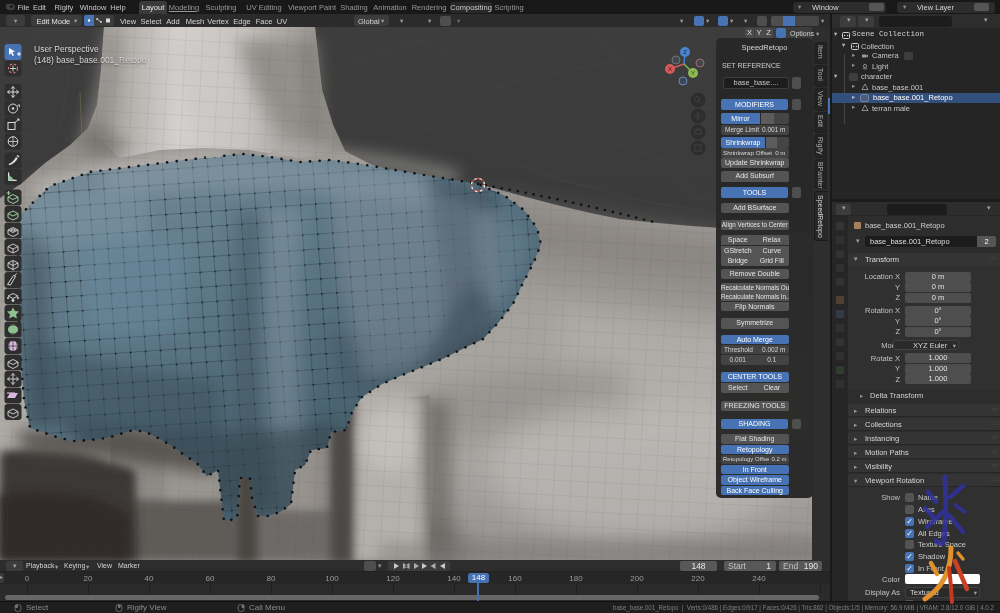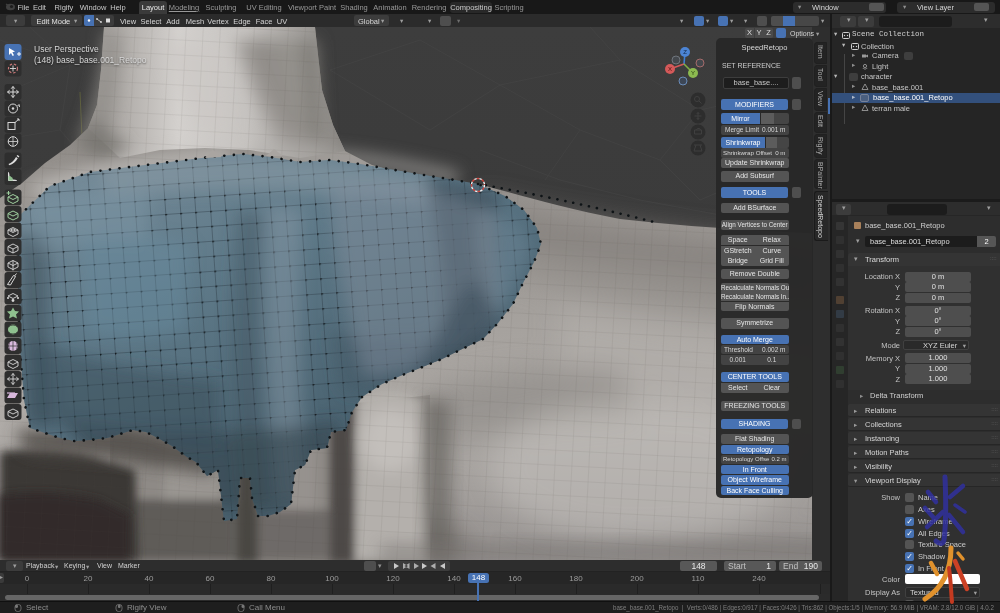--- a/index.html
+++ b/index.html
@@ -492,21 +492,21 @@
     <span class="abs" style="left:88px;top:2px;transform:translateX(-50%);">20</span>
     <span class="abs" style="left:149px;top:2px;transform:translateX(-50%);">40</span>
     <span class="abs" style="left:210px;top:2px;transform:translateX(-50%);">60</span>
     <span class="abs" style="left:271px;top:2px;transform:translateX(-50%);">80</span>
     <span class="abs" style="left:332px;top:2px;transform:translateX(-50%);">100</span>
     <span class="abs" style="left:393px;top:2px;transform:translateX(-50%);">120</span>
     <span class="abs" style="left:454px;top:2px;transform:translateX(-50%);">140</span>
     <span class="abs" style="left:515px;top:2px;transform:translateX(-50%);">160</span>
     <span class="abs" style="left:576px;top:2px;transform:translateX(-50%);">180</span>
     <span class="abs" style="left:637px;top:2px;transform:translateX(-50%);">200</span>
-    <span class="abs" style="left:698px;top:2px;transform:translateX(-50%);">110</span>
+    <span class="abs" style="left:698px;top:2px;transform:translateX(-50%);">220</span>
     <span class="abs" style="left:759px;top:2px;transform:translateX(-50%);">240</span>
   </div>
 
   <div class="abs" style="left:0;top:24px;width:830px;height:10px;background:#2a2a2a;"></div>
   <div class="abs" id="ticks" style="left:0;top:24px;width:830px;height:10px;">
     <div class="abs" style="left:27px;top:0;width:1px;height:10px;background:#1f1f1f;"></div>
     <div class="abs" style="left:88px;top:0;width:1px;height:10px;background:#1f1f1f;"></div>
     <div class="abs" style="left:149px;top:0;width:1px;height:10px;background:#1f1f1f;"></div>
     <div class="abs" style="left:210px;top:0;width:1px;height:10px;background:#1f1f1f;"></div>
     <div class="abs" style="left:271px;top:0;width:1px;height:10px;background:#1f1f1f;"></div>
@@ -633,22 +633,22 @@
         <div class="val" style="top:80px;">0 m</div>
     <span class="lbl" style="top:91px;">Z</span>
         <div class="val" style="top:90.5px;">0 m</div>
     <span class="lbl" style="top:104px;">Rotation X</span>
         <div class="val" style="top:103.5px;">0°</div>
     <span class="lbl" style="top:114.5px;">Y</span>
         <div class="val" style="top:114px;">0°</div>
     <span class="lbl" style="top:125px;">Z</span>
         <div class="val" style="top:124.5px;">0°</div>
     <span class="lbl" style="top:138.5px;">Mode</span>
-    <div class="abs" style="left:71px;top:138px;width:66px;height:10px;background:#2a2a2a;border:1px solid #404040;border-radius:2px;color:#d6d6d6;line-height:9px;padding-left:19px;">XYZ Euler<span style="float:right;margin-right:2px;color:#9f9f9f;font-size:6.5px;">▾</span></div>
-    <span class="lbl" style="top:151.5px;">Memory X</span>
+    <div class="abs" style="left:61px;top:138px;width:66px;height:10px;background:#2a2a2a;border:1px solid #404040;border-radius:2px;color:#d6d6d6;line-height:9px;padding-left:19px;">XYZ Euler<span style="float:right;margin-right:2px;color:#9f9f9f;font-size:6.5px;">▾</span></div>
+    <span class="lbl" style="top:151.5px;">Rotate X</span>
         <div class="val" style="top:151px;">1.000</div>
     <span class="lbl" style="top:162px;">Y</span>
         <div class="val" style="top:161.5px;">1.000</div>
     <span class="lbl" style="top:172.5px;">Z</span>
         <div class="val" style="top:172px;">1.000</div>
     <span class="abs" style="left:28px;top:190px;color:#8d8d8d;font-size:6.5px;">▸</span>
     <span class="abs" style="left:38px;top:189px;color:#d0d0d0;">Delta Transform</span>
     <div class="sech" style="top:202px;">
           <span class="car">▸</span>
           <span class="sect">Relations</span>
@@ -669,21 +669,21 @@
           <span class="sect">Motion Paths</span>
           <span class="dots">::::</span>
         </div>
     <div class="sech" style="top:258px;">
           <span class="car">▸</span>
           <span class="sect">Visibility</span>
           <span class="dots">::::</span>
         </div>
     <div class="sech" style="top:272px;">
           <span class="car">▾</span>
-          <span class="sect">Viewport Display</span>
+          <span class="sect">Viewport Rotation</span>
           <span class="dots">::::</span>
         </div>
     <div class="abs" style="left:16px;top:285px;width:154px;height:114px;background:#303030;"></div>
     <span class="lbl" style="top:291px;">Show</span>
     <div class="cb" style="top:291px;"></div>
         <span class="cbl" style="top:291px;">Name</span>
     <div class="cb" style="top:303px;"></div>
         <span class="cbl" style="top:303px;">Axes</span>
     <div class="cb cbon" style="top:315px;">✓</div>
         <span class="cbl" style="top:315px;">Wireframe</span>

